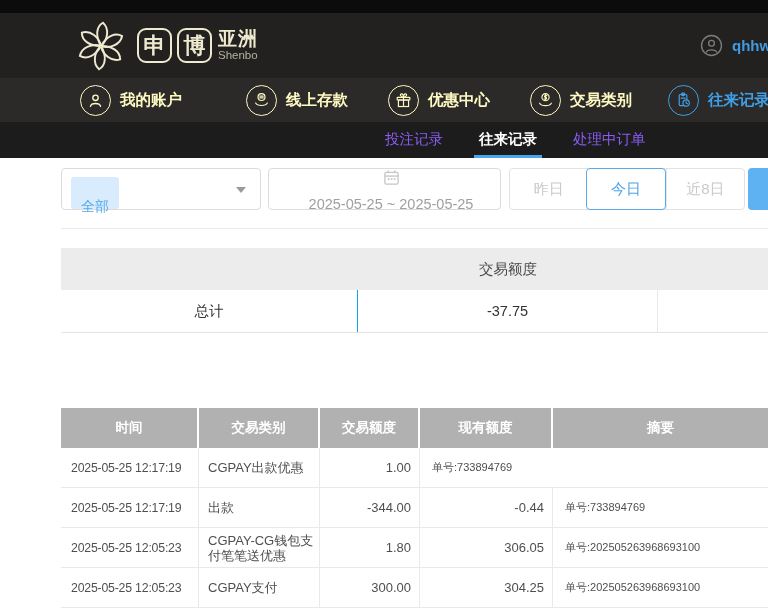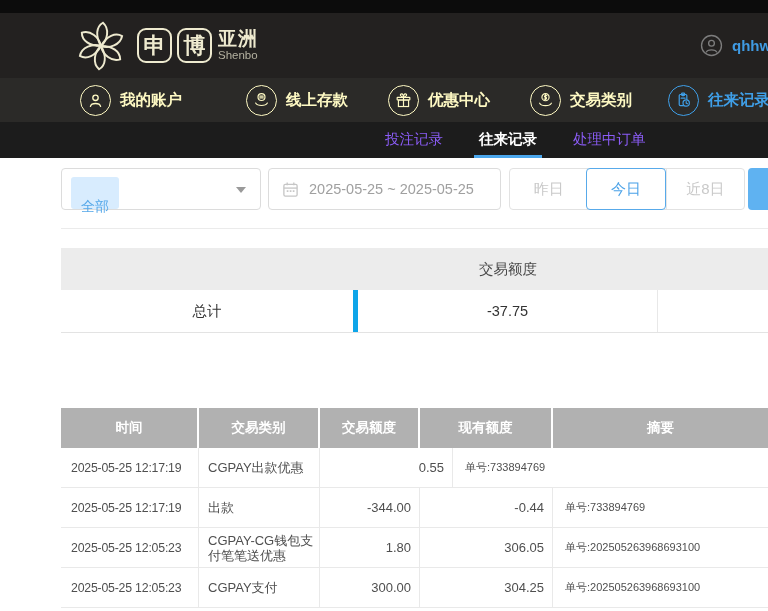--- a/index.html
+++ b/index.html
@@ -45,41 +45,41 @@
   
   .selectbox { position:absolute; left:61px; top:10px; width:200px; height:42px;
                border:1px solid #dcdcdc; border-radius:4px; background:#fff; cursor:pointer; }
   .tag { position:absolute; left:9px; top:8px; height:26px; line-height:26px; padding:16px 10px;
          background:#d8ecfe; color:#56a8e9; font-size:14px; border-radius:3px; }
   .caret { position:absolute; right:14px; top:18px; width:0; height:0;
            border-left:5px solid transparent; border-right:5px solid transparent;
            border-top:6px solid #9a9a9a; }
   .datebox { position:absolute; left:268px; top:10px; width:233px; height:42px;
              border:1px solid #dcdcdc; border-radius:4px; display:flex; align-items:center;
-             gap:10px; padding-left:13px; cursor:pointer; }
+             gap:10px; padding-left:13px; cursor:pointer;flex-direction:column; }
   .datetext { color:#a0a0a0; font-size:14.5px; }
   .btngroup { position:absolute; left:509px; top:10px; width:236px; height:42px;
               border:1px solid #e2e2e2; border-radius:4px; display:flex; }
   .qbtn { flex:1; text-align:center; line-height:40px; font-size:15px; color:#c9c9c9;
           border-left:1px solid #e6e6e6; cursor:pointer; }
   .qbtn:first-child { border-left:none; }
   .qbtn.active { border:1px solid #58aaea; border-radius:4px; margin:-1px 0 -1px -1px;
                  color:#4da3e8; background:#fff; line-height:40px; }
   .bluebtn { position:absolute; left:748px; top:10px; width:44px; height:42px;
              background:#5fb2f1; border:none; border-radius:4px; cursor:pointer; }
   .divider { position:absolute; left:61px; top:70px; width:707px; border-top:1px solid #ebebeb; }
 
   
   .sumtable { position:absolute; left:61px; top:90px; width:707px; }
   .sum-header { height:42px; background:#ececec; position:relative; }
   .sum-header span { position:absolute; left:297px; width:300px; text-align:center;
                      line-height:42px; font-size:14.5px; color:#4a4a4a; }
   .sum-row { height:43px; display:flex; border-bottom:1px solid #e3e3e3;
              font-size:14.5px; color:#333; }
-  .sum-c1 { width:297px; border-right:5px solid #0ea5e9; display:flex; align-items:center; justify-content:center;text-align:center; }
+  .sum-c1 { width:297px; border-right:1px solid #0ea5e9; display:flex; align-items:center; justify-content:center;text-align:center; }
   .sum-c2 { width:300px; border-right:1px solid #e8e8e8; display:flex; align-items:center; justify-content:center; }
   .sum-c3 { flex:1; }
 
   
   .rectable { position:absolute; left:61px; top:250px; width:707px; }
   .thead { height:40px; background:#b1b1b1; display:flex; color:#fff; font-size:13.5px; font-weight:bold;text-align:right; }
   .thead > div { display:flex; align-items:center; justify-content:center; border-right:2px solid #fff; }
   .thead > div:last-child { border-right:none; }
   .h-time { width:138px; } .h-type { width:121px; } .h-amt { width:100px; }
   .h-bal { width:133px; } .h-sum { flex:1; }
@@ -247,21 +247,21 @@
         <div class="h-time">时间</div>
         <div class="h-type">交易类别</div>
         <div class="h-amt">交易额度</div>
         <div class="h-bal">现有额度</div>
         <div class="h-sum">摘要</div>
       </div>
 
       <div class="trow">
         <div class="c-time">2025-05-25 12:17:19</div>
         <div class="c-type">CGPAY出款优惠</div>
-        <div class="c-bal">0.55</div>
+        <div class="c-amt">1.00</div>
         <div class="c-sum">单号:733894769</div>
       </div>
       <div class="trow">
         <div class="c-time">2025-05-25 12:17:19</div>
         <div class="c-type">出款</div>
         <div class="c-amt">-344.00</div>
         <div class="c-bal">-0.44</div>
         <div class="c-sum">单号:733894769</div>
       </div>
       <div class="trow">

